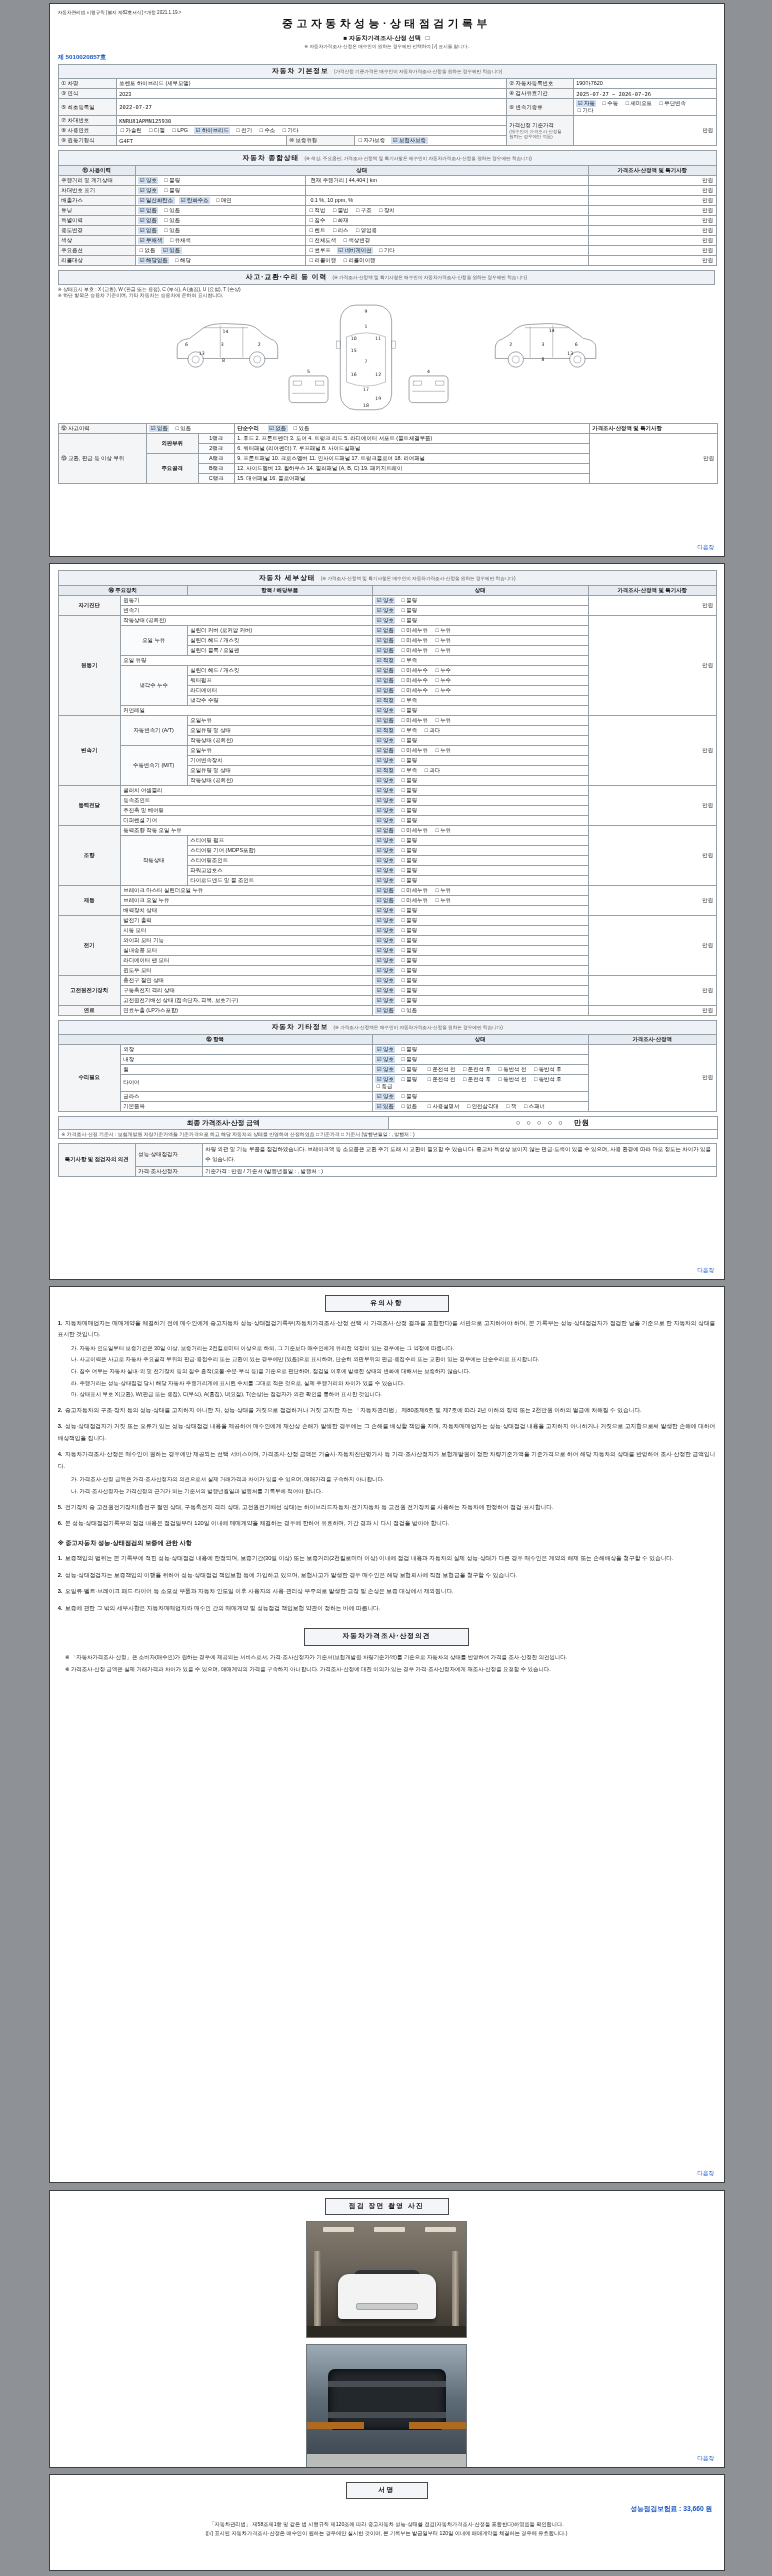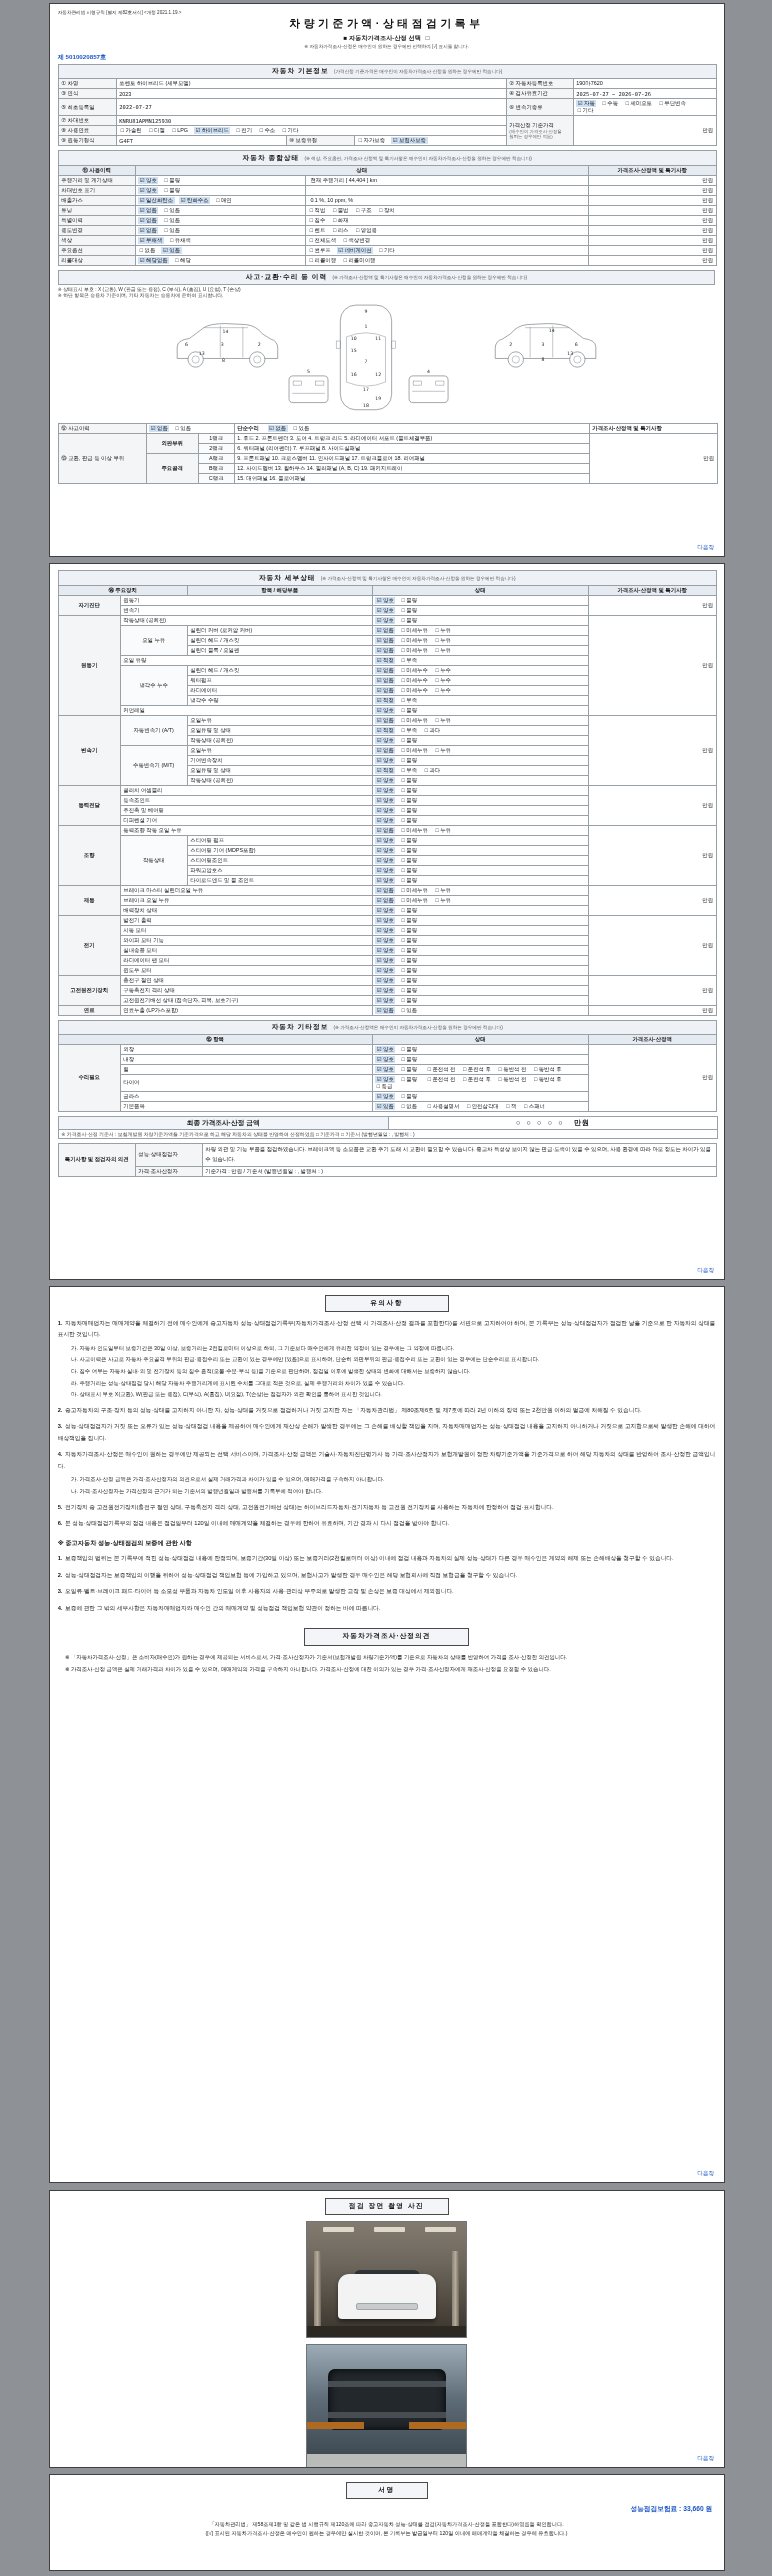--- a/index.html
+++ b/index.html
@@ -84,21 +84,21 @@
   .concrete { width:100%; height:13.4px; background:#b9bcb9; bottom:0; left:0; }
 
   .sig-fee { text-align:right; font-size:6.7px; font-weight:bold; color:#1a56c4; margin:2.1px 3.1px 5.2px 0; }
   .legal { text-align:center; font-size:5.2px; color:#222; line-height:1.8; }
 </style>
 </head>
 <body>
 
 <div class="sheet" id="sheet1">
   <div class="top-note">자동차관리법 시행규칙 [별지 제82호서식] &lt;개정 2021.1.19.&gt;</div>
-  <div class="doc-title">차량기준가액·상태점검기록부</div>
+  <div class="doc-title">중고자동차성능·상태점검기록부</div>
   <div class="title-sub">
     <span>■ 자동차가격조사·산정 선택</span>
     <span class="cbx">□</span>
   </div>
   <div class="title-note">※ 자동차가격조사·산정은 매수인이 원하는 경우에만 선택하여 [√] 표시를 합니다.</div>
   <div class="doc-no">
     <span>제</span>
     <span>5010020857호</span>
   </div>
 

